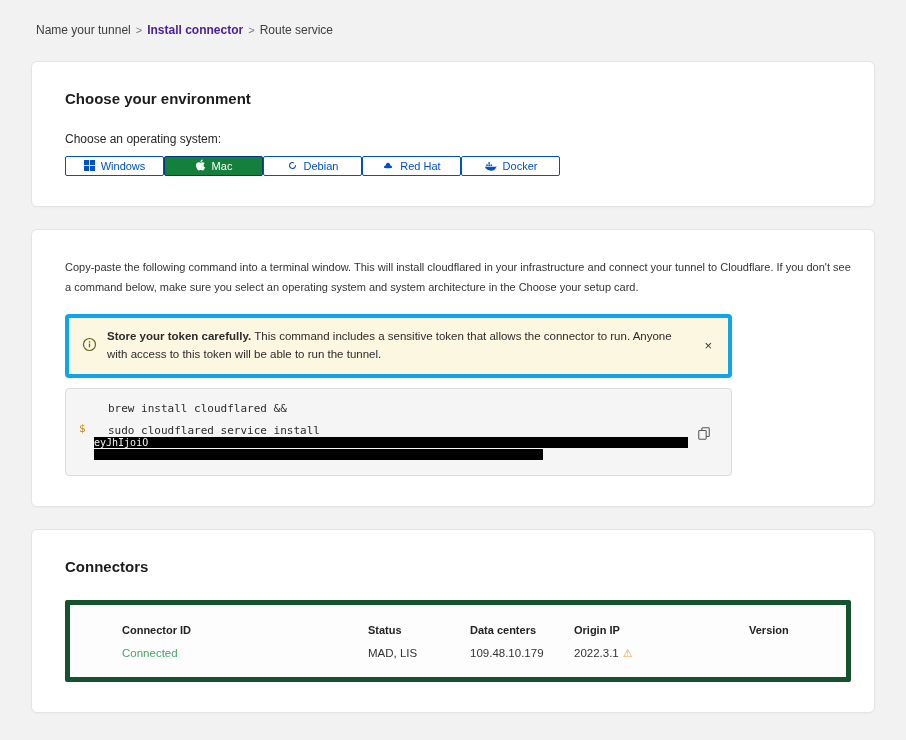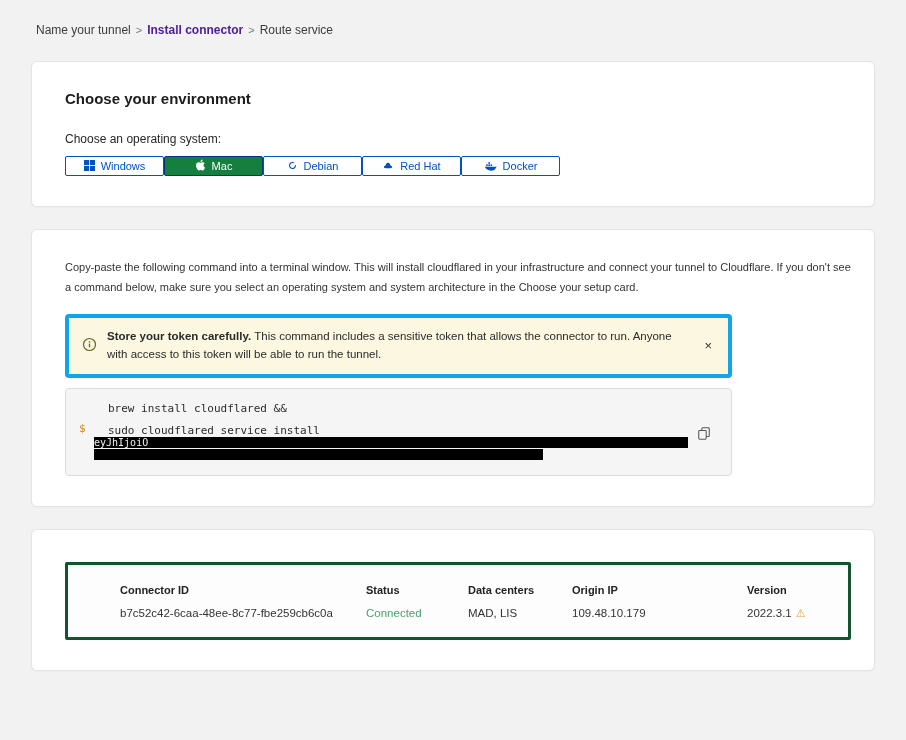--- a/index.html
+++ b/index.html
@@ -83,21 +83,21 @@
     white-space: nowrap;
   }
   .redact-bar.second { width: 449px; margin-top: 1px; }
   .copy-btn {
     position: absolute; right: 18px; top: 35px;
     background: none; border: none; cursor: pointer; color: #555; padding: 2px;
   }
 
   
   .table {
-    border: 3px solid #14532d; border-radius: 2px;
+    border: 5px solid #14532d; border-radius: 2px;
     background: #fdfdfd;
     padding: 19px 0 17px 0;
     margin-top: 4px;
   }
   .trow {
     display: grid;
     grid-template-columns: 246px 102px 104px 175px 1fr;
     padding-left: 52px; padding-right: 16px;
     align-items: center;
   }
@@ -201,30 +201,30 @@
       <button class="copy-btn" title="">
         <svg width="14" height="15" viewBox="0 0 16 16" fill="none" stroke="currentColor" stroke-width="1.2">
             <rect x="5.5" y="1.5" width="8.5" height="10" rx="1"></rect>
             <rect x="2" y="4.5" width="8.5" height="10" rx="1" fill="#f5f5f5"></rect>
           </svg>
       </button>
     </div>
   </div>
 
   <div class="card">
+    <h2 class="card-title">Connectors</h2>
     <div class="table">
       <div class="trow head">
         <span>Connector ID</span>
         <span>Status</span>
         <span>Data centers</span>
         <span>Origin IP</span>
         <span>Version</span>
       </div>
       <div class="trow body">
-        <span>b7c52c42-6caa-48ee-8c77-fbe259cb6c0a</span>
         <span class="cell-status">Connected</span>
         <span>MAD, LIS</span>
         <span>109.48.10.179</span>
         <span>
           <span>2022.3.1</span><span class="warn-tri">⚠</span>
         </span>
       </div>
     </div>
   </div>
 

